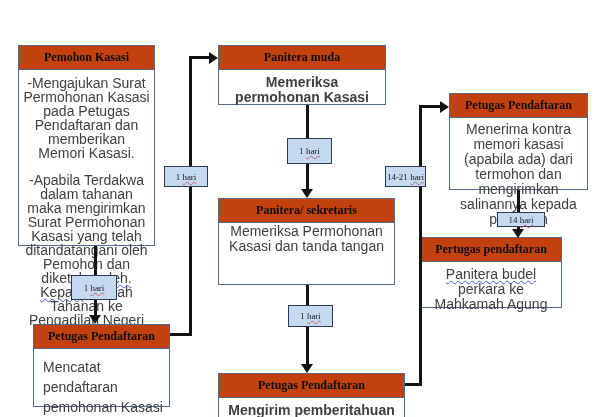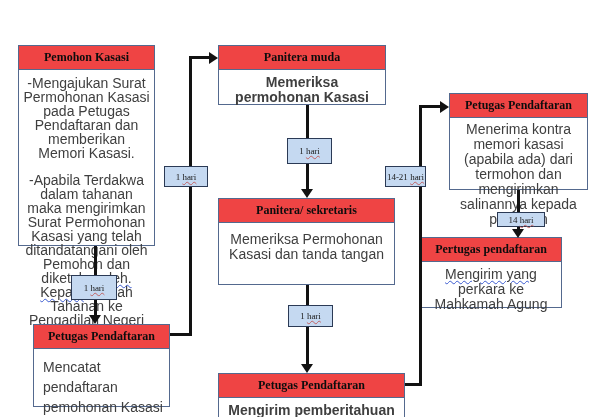--- a/index.html
+++ b/index.html
@@ -6,34 +6,34 @@
   #stage{
     position:relative;width:600px;height:417px;background:#ffffff;
     overflow:hidden;font-family:"Liberation Sans",sans-serif;
   }
   
   .box{
     position:absolute;background:#ffffff;border:1px solid #54698e;
     box-sizing:border-box;
   }
   .box-header{
-    background:#ef4444;border-bottom:1px solid #54698e;
+    background:#c2410c;border-bottom:1px solid #54698e;
     font-family:"Liberation Serif",serif;font-weight:bold;
     font-size:12px;color:#0d0d0d;text-align:center;
     height:23px;line-height:23px;white-space:nowrap;overflow:hidden;
   }
   .box-body{
     font-size:14px;color:#3f3f3f;text-align:center;line-height:14px;
     padding:6px 4px 0 4px;
   }
   .box-body p{margin:0 0 0 0;}
   .box-body p + p{margin-top:13px;}
   .body-left{text-align:left;padding:8px 6px 0 9px;line-height:20px;}
   .lh15{line-height:15px;padding-top:5px;font-weight:bold;}
-  .lh15p{line-height:15px;padding:9px 8px 0 8px;}
+  .lh15p{line-height:15px;padding:1px 8px 0 8px;}
   
   .sq-blue{
     text-decoration:underline;text-decoration-style:wavy;
     text-decoration-color:#3b5bd0;text-decoration-thickness:1px;
     text-underline-offset:1px;
     text-align:center;
   }
   .sq-red{
     text-decoration:underline;text-decoration-style:wavy;
     text-decoration-color:rgba(192,80,77,.85);text-decoration-thickness:1px;
@@ -127,17 +127,17 @@
   </div>
 
   <div class="box" style="left:449px;top:93px;width:139px;height:97px">
     <div class="box-header">Petugas Pendaftaran</div>
     <div class="box-body lh15p" style="padding:4px 5px 0 5px">Menerima kontra memori kasasi (apabila ada) dari termohon dan mengirimkan salinannya kepada pemohon</div>
   </div>
 
   <div class="box" style="left:420px;top:237px;width:142px;height:71px">
     <div class="box-header">Pertugas pendaftaran</div>
     <div class="box-body lh15p" style="padding:5px 5px 0 5px">
-      <span class="sq-blue">Mengirim yang</span><span> perkara ke Mahkamah Agung</span>
+      <span class="sq-blue">Panitera budel</span><span> perkara ke Mahkamah Agung</span>
     </div>
   </div>
 
 </div>
 
 </body></html>

